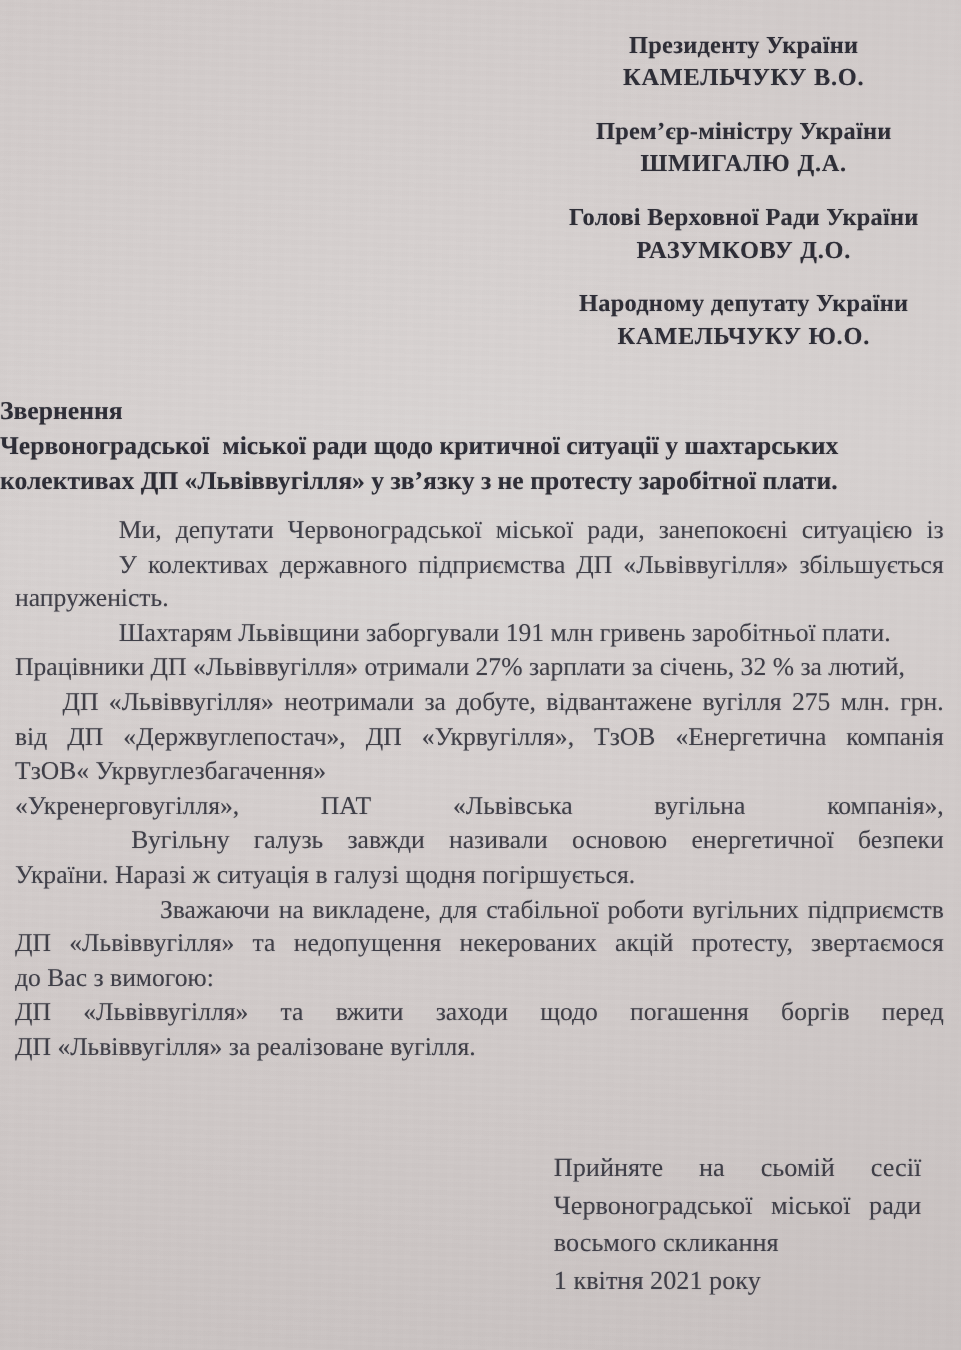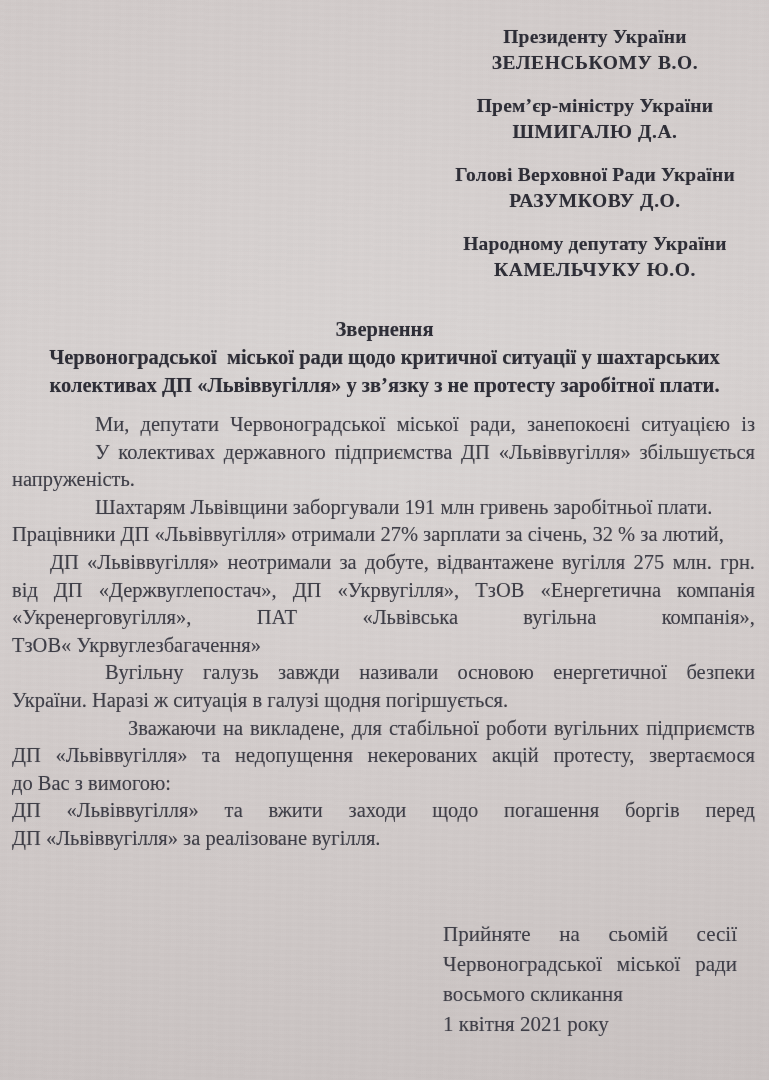--- a/index.html
+++ b/index.html
@@ -37,21 +37,21 @@
   .content{position:relative;z-index:1;padding-top:24px;}
   .line{text-shadow:0 0 1px rgba(63,63,72,0.35);}
 
   
   .recipients{margin-left:430px;width:330px;text-align:center;}
   .recipient{margin-bottom:17px;font-weight:700;color:var(--ink-bold);
              font-size:19.5px;line-height:26px;letter-spacing:.2px;}
   .recipient .name{letter-spacing:.6px;}
 
   
-  .title{margin-top:32px;text-align:center;font-weight:700;color:var(--ink-bold);
+  .title{margin-top:32px;text-align:left;font-weight:700;color:var(--ink-bold);
          font-size:20.5px;line-height:28px;}
   .title .line{white-space:pre-wrap;}
 
   
   .body{margin:12px 14px 0 12px;font-size:20.5px;line-height:27.6px;}
   .para{margin:0;}
   .just{text-align:justify;text-align-last:justify;}
   .i83{padding-left:83px;}
   .i38{padding-left:38px;}
   .i93{padding-left:93px;}
@@ -64,21 +64,21 @@
 </style>
 </head>
 <body>
 
 <div class="page">
   <div class="content">
 
     <div class="recipients">
       <div class="recipient">
         <div class="line role">Президенту України</div>
-        <div class="line name">ЗЕЛЕНСЬКОМУ В.О.</div>
+        <div class="line name">КАМЕЛЬЧУКУ В.О.</div>
       </div>
       <div class="recipient">
         <div class="line role">Прем’єр-міністру України</div>
         <div class="line name">ШМИГАЛЮ Д.А.</div>
       </div>
       <div class="recipient">
         <div class="line role">Голові Верховної Ради України</div>
         <div class="line name">РАЗУМКОВУ Д.О.</div>
       </div>
       <div class="recipient">
@@ -105,22 +105,22 @@
       </div>
 
       <div class="para">
         <div class="line i83">Шахтарям Львівщини заборгували 191 млн гривень заробітньої плати.</div>
         <div class="line">Працівники ДП «Львіввугілля» отримали 27% зарплати за січень, 32 % за лютий,</div>
       </div>
 
       <div class="para">
         <div class="line just i38">ДП «Львіввугілля» неотримали за  добуте, відвантажене вугілля 275 млн. грн.</div>
         <div class="line just">від ДП «Держвуглепостач», ДП «Укрвугілля», ТзОВ «Енергетична компанія</div>
+        <div class="line">ТзОВ« Укрвуглезбагачення»</div>
         <div class="line just">«Укренерговугілля», ПАТ «Львівська вугільна компанія»,</div>
-        <div class="line">ТзОВ« Укрвуглезбагачення»</div>
       </div>
 
       <div class="para">
         <div class="line just i93">Вугільну галузь завжди називали основою енергетичної безпеки</div>
         <div class="line">України. Наразі ж ситуація в галузі щодня погіршується.</div>
       </div>
 
       <div class="para">
         <div class="line just i116">Зважаючи на викладене, для стабільної роботи вугільних підприємств</div>
         <div class="line just">ДП «Львіввугілля» та недопущення некерованих акцій протесту, звертаємося</div>

